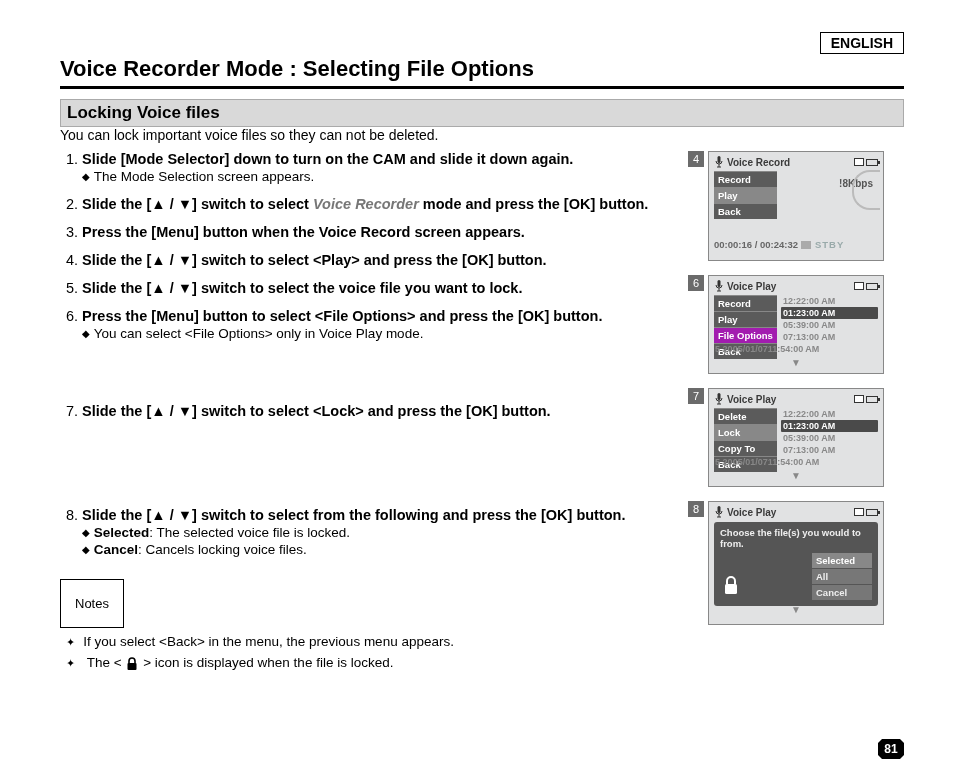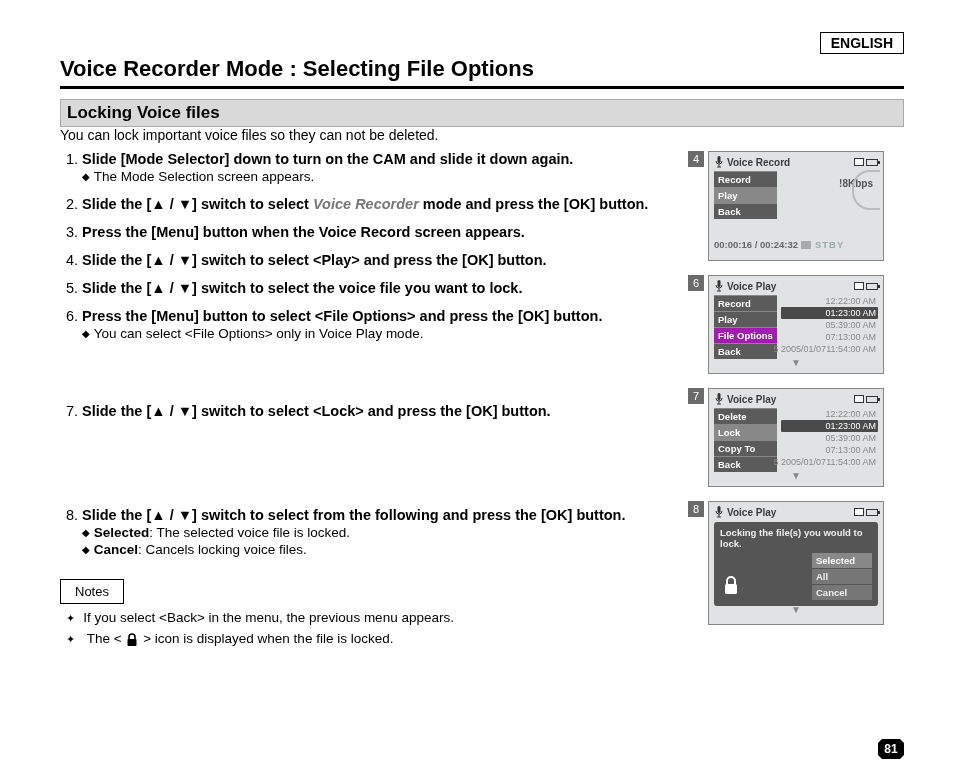--- a/index.html
+++ b/index.html
@@ -41,21 +41,21 @@
   ol.steps > li { margin-bottom: 12px; font-size: 14.5px; }
   ol.steps > li.sp { margin-bottom: 62px; }
   ol.steps > li.sp2 { margin-bottom: 88px; }
   .bold { font-weight: bold; }
   .sub { font-size: 13.5px; font-weight: normal; margin-top: 2px; }
   .mode-name { color: #777; font-weight: bold; font-style: italic; }
   .diamond::before { content: "\25C6"; font-size: 10px; margin-right: 4px; vertical-align: 1px; }
   .notes-lbl {
     display: inline-block;
     border: 1px solid #000;
-    padding: 4px 14px;
+    padding: 16px 14px;
     font-size: 13px;
     margin: 10px 0 6px 0;
   }
   ul.notes { list-style: none; padding: 0; margin: 0; font-size: 13.5px; }
   ul.notes li { margin-bottom: 6px; }
   ul.notes li::before { content: "\2726"; margin-right: 8px; margin-left: 6px; font-size: 11px; }
   .lock-ic { display: inline-block; vertical-align: -4px; }
 
   
   .shot-wrap { position: relative; margin-bottom: 14px; }
@@ -90,21 +90,21 @@
   .head-shape {
     position: absolute; right: 3px; top: 18px;
     width: 28px; height: 40px; border: 2px solid #bbb; border-right: none;
     border-radius: 18px 0 0 18px;
   }
   .bottom-line { margin-top: 20px; font-size: 9.5px; color: #666; font-weight: bold; }
   .stby { color: #9aa; font-weight: bold; margin-left: 4px; letter-spacing: 1px; }
   .stby-box { display:inline-block; width:10px; height:8px; background:#aaa; vertical-align: -1px; margin-left: 3px;}
 
   .file-list { font-size: 9px; color: #888; }
-  .file-list .row { display: flex; justify-content: flex-end; padding: 1px 2px; font-weight: normal; }
+  .file-list .row { display: flex; justify-content: flex-start; padding: 1px 2px; font-weight: bold; }
   .file-list .row.hl { background: #4a4a4a; color: #fff; border-radius: 1px; }
   .list-wrap { display: flex; gap: 4px; }
   .tri { text-align: center; color: #888; font-size: 10px; line-height: 8px; }
 
   
   .dialog {
     background: #555; color: #eee; border-radius: 3px;
     padding: 5px 6px 6px 6px; font-size: 9.5px; font-weight: bold;
     margin-top: 4px;
     position: relative;
@@ -320,21 +320,21 @@
                   <path d="M2 5 a3 3 0 0 0 6 0" fill="none" stroke="#333" stroke-width="1"></path>
                   <line x1="5" y1="8" x2="5" y2="11" stroke="#333" stroke-width="1"></line>
                   <line x1="3" y1="11" x2="7" y2="11" stroke="#333" stroke-width="1"></line>
                 </svg>
               </span>
             <span>Voice Play</span>
           </div>
           <div><span class="card-ic"></span><span class="batt"></span></div>
         </div>
         <div class="dialog" style="height:84px;">
-          <div style="max-width:155px;">Locking the file(s) you would to lock.</div>
+          <div style="max-width:155px;">Choose the file(s) you would to from.</div>
           <div class="dlg-opts">
             <div class="opt sel">Selected</div>
             <div class="opt">All</div>
             <div class="opt">Cancel</div>
           </div>
           <span class="dlg-lock">
             <svg width="18" height="20" viewBox="0 0 18 20">
                 <path d="M5 8 V5 a4 4 0 0 1 8 0 V8" fill="none" stroke="#fff" stroke-width="2"></path>
                 <rect x="3" y="8" width="12" height="10" rx="1.5" fill="#fff"></rect>
               </svg>

